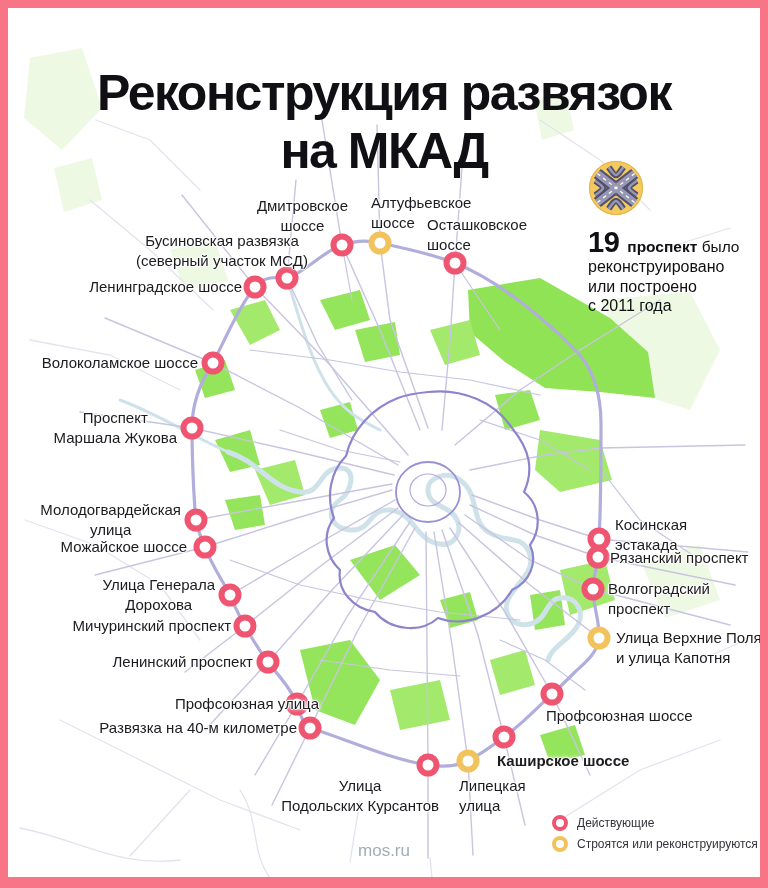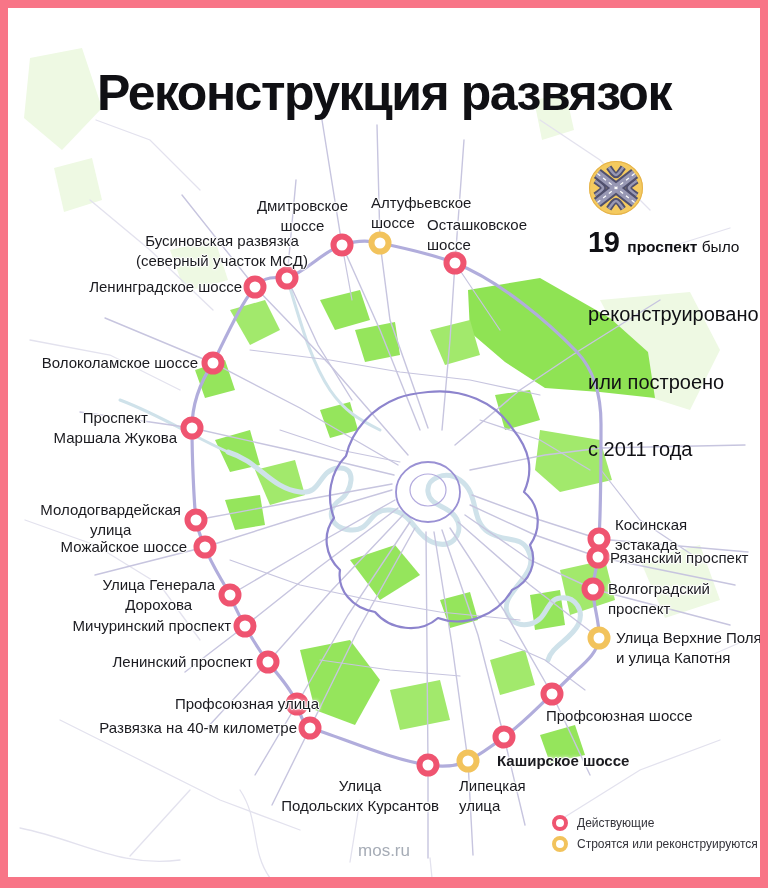--- a/index.html
+++ b/index.html
@@ -18,21 +18,21 @@
     position:absolute; left:0; right:0; top:30px; z-index:20;
     text-align:center; font-size:50px; font-weight:700; line-height:58px;
     letter-spacing:-1.5px; color:var(--title-color);
   }
   .stat{ position:absolute; left:588px; top:160px; width:170px; z-index:20; }
   .badge{ width:56px; height:56px; }
   .stat-text{ margin-top:12px; color:var(--title-color); }
   .stat-line1{ font-size:15.5px; line-height:20px; white-space:nowrap; }
   .stat-number{ font-size:29px; font-weight:700; letter-spacing:-0.5px; margin-right:8px; }
   .stat-bold{ font-weight:700; }
-  .stat-line{ font-size:20px; line-height:19.5px;margin-top:48px; }
+  .stat-line{ font-size:16px; line-height:19.5px; }
   .marker{
     position:absolute; z-index:15; box-sizing:border-box;
     width:23px; height:23px; border-radius:50%;
     background:#ffffff; transform:translate(-50%,-50%);
     border:6px solid var(--active);
   }
   .marker.construction{ border-color:var(--construction); }
   .map-label{
     position:absolute; z-index:16;
     font-size:15px; line-height:20px; color:var(--label-color);
@@ -157,20 +157,21 @@
       <path stroke="#8d84cd" stroke-width="2.2" stroke-linejoin="round" d="M 428 392 C 462 388 495 402 512 428 C 530 450 534 470 524 492 C 540 505 542 528 530 545 C 538 562 530 582 512 590 C 498 615 465 628 438 618 C 420 634 390 630 375 612 C 352 608 337 590 340 570 C 325 556 322 534 334 518 C 326 497 330 472 346 456 C 352 430 372 408 398 398 C 408 394 418 393 428 392 Z"></path>
       <ellipse cx="428" cy="492" rx="32" ry="30" stroke="#9a91d4" stroke-width="1.8"></ellipse>
       <ellipse cx="428" cy="490" rx="18" ry="16" stroke="#b3abde" stroke-width="1.2"></ellipse>
     </g>
 
     <path fill="none" stroke="#b1addc" stroke-width="3.2" stroke-linejoin="round" d="M 342 245 C 354 241 368 240 380 243 C 404 248 432 254 455 263 C 500 281 548 322 577 352 C 593 369 601 392 601 424 C 601 455 601 505 599 539 C 598 546 599 550 598 557 C 597 568 593 578 593 589 C 593 606 600 622 599 638 C 598 652 586 662 575 672 C 567 680 560 687 552 694 C 537 708 521 725 504 737 C 492 746 481 754 468 761 C 455 767 441 767 428 765 C 388 759 341 737 310 728 C 304 726 299 712 297 704 C 292 689 276 673 268 662 C 259 650 251 637 245 626 C 239 615 234 606 230 595 C 221 578 211 564 205 547 C 200 535 197 529 196 520 C 194 503 192 458 192 428 C 192 404 201 381 213 363 C 226 337 240 305 255 287 C 264 276 276 277 287 278 C 306 272 322 252 342 245 Z"></path>
   </svg>
 
   <h1 class="title">
     <span>Реконструкция развязок</span><br>
+    <span>на МКАД</span>
   </h1>
 
   <div class="stat">
     <svg class="badge" viewBox="0 0 54 54">
       <circle cx="27" cy="27" r="26" fill="#f4ca5f"></circle>
       <circle cx="27" cy="27" r="25.5" fill="none" stroke="#e5b24b" stroke-width="1"></circle>
       <g fill="none">
         <path d="M 7 20 C 17 27 17 27 7 34" stroke="#50506e" stroke-width="6"></path>
         <path d="M 47 20 C 37 27 37 27 47 34" stroke="#50506e" stroke-width="6"></path>
         <path d="M 20 7 C 27 17 27 17 34 7" stroke="#50506e" stroke-width="6"></path>

